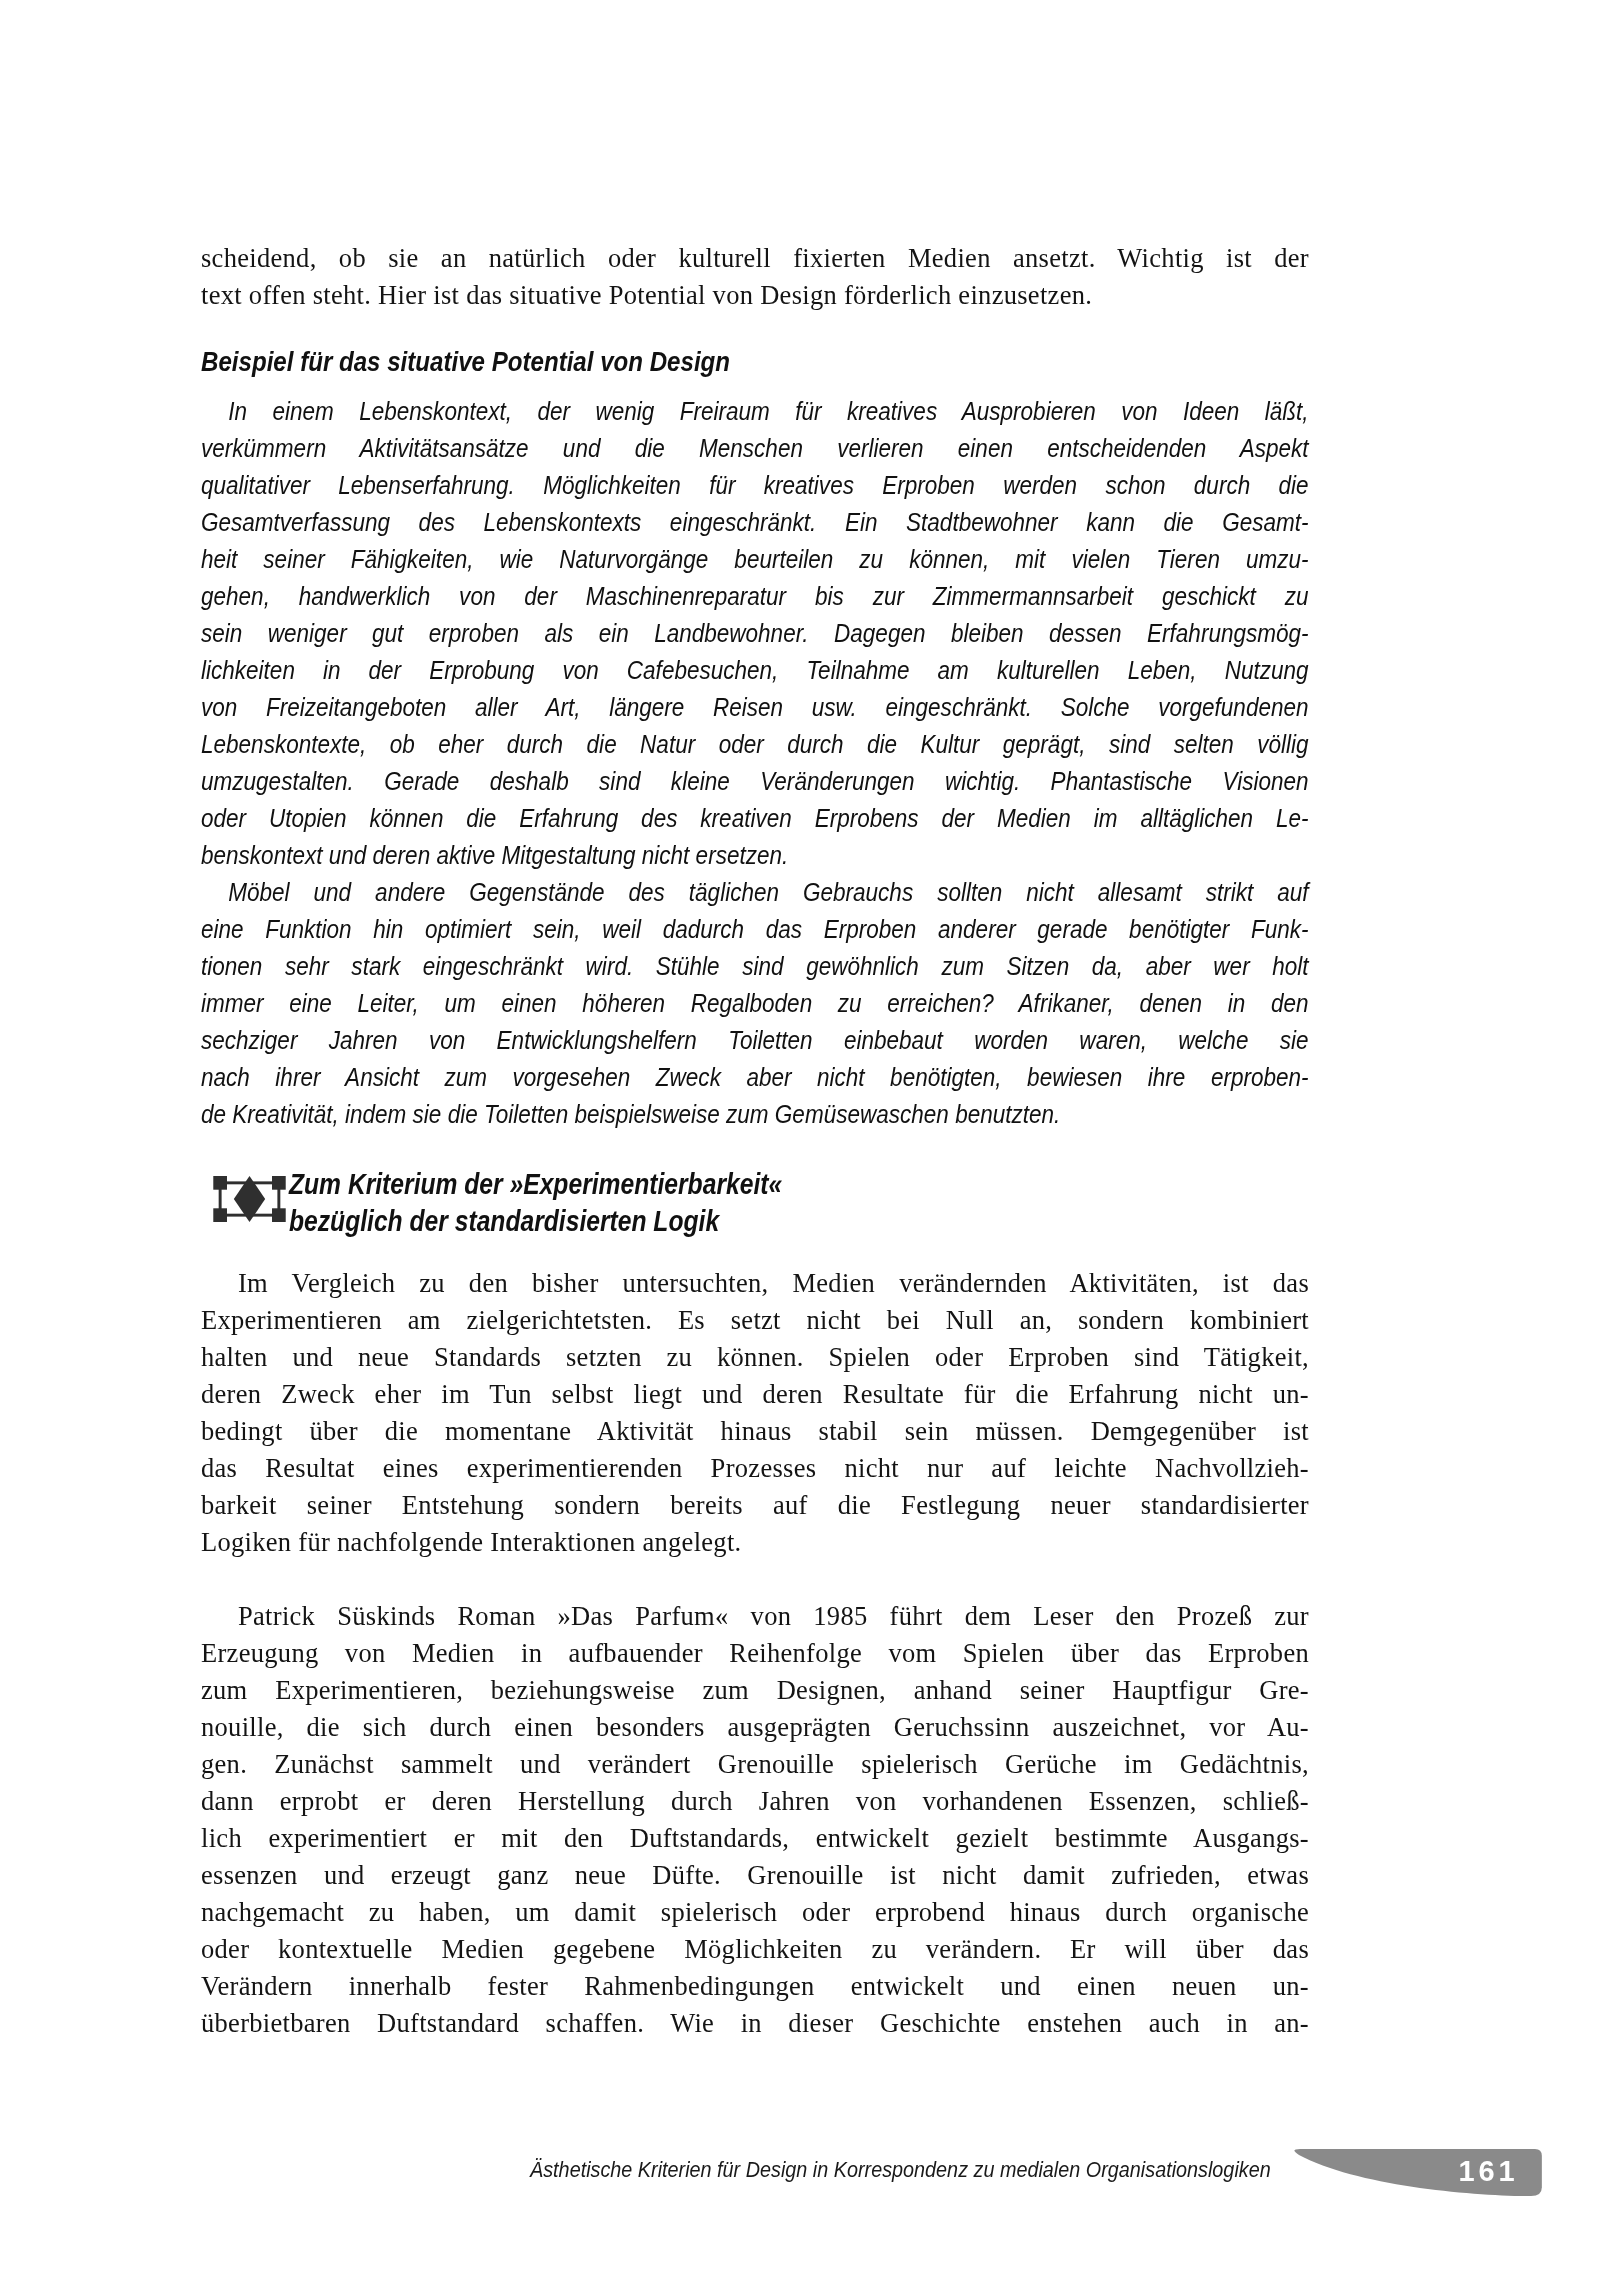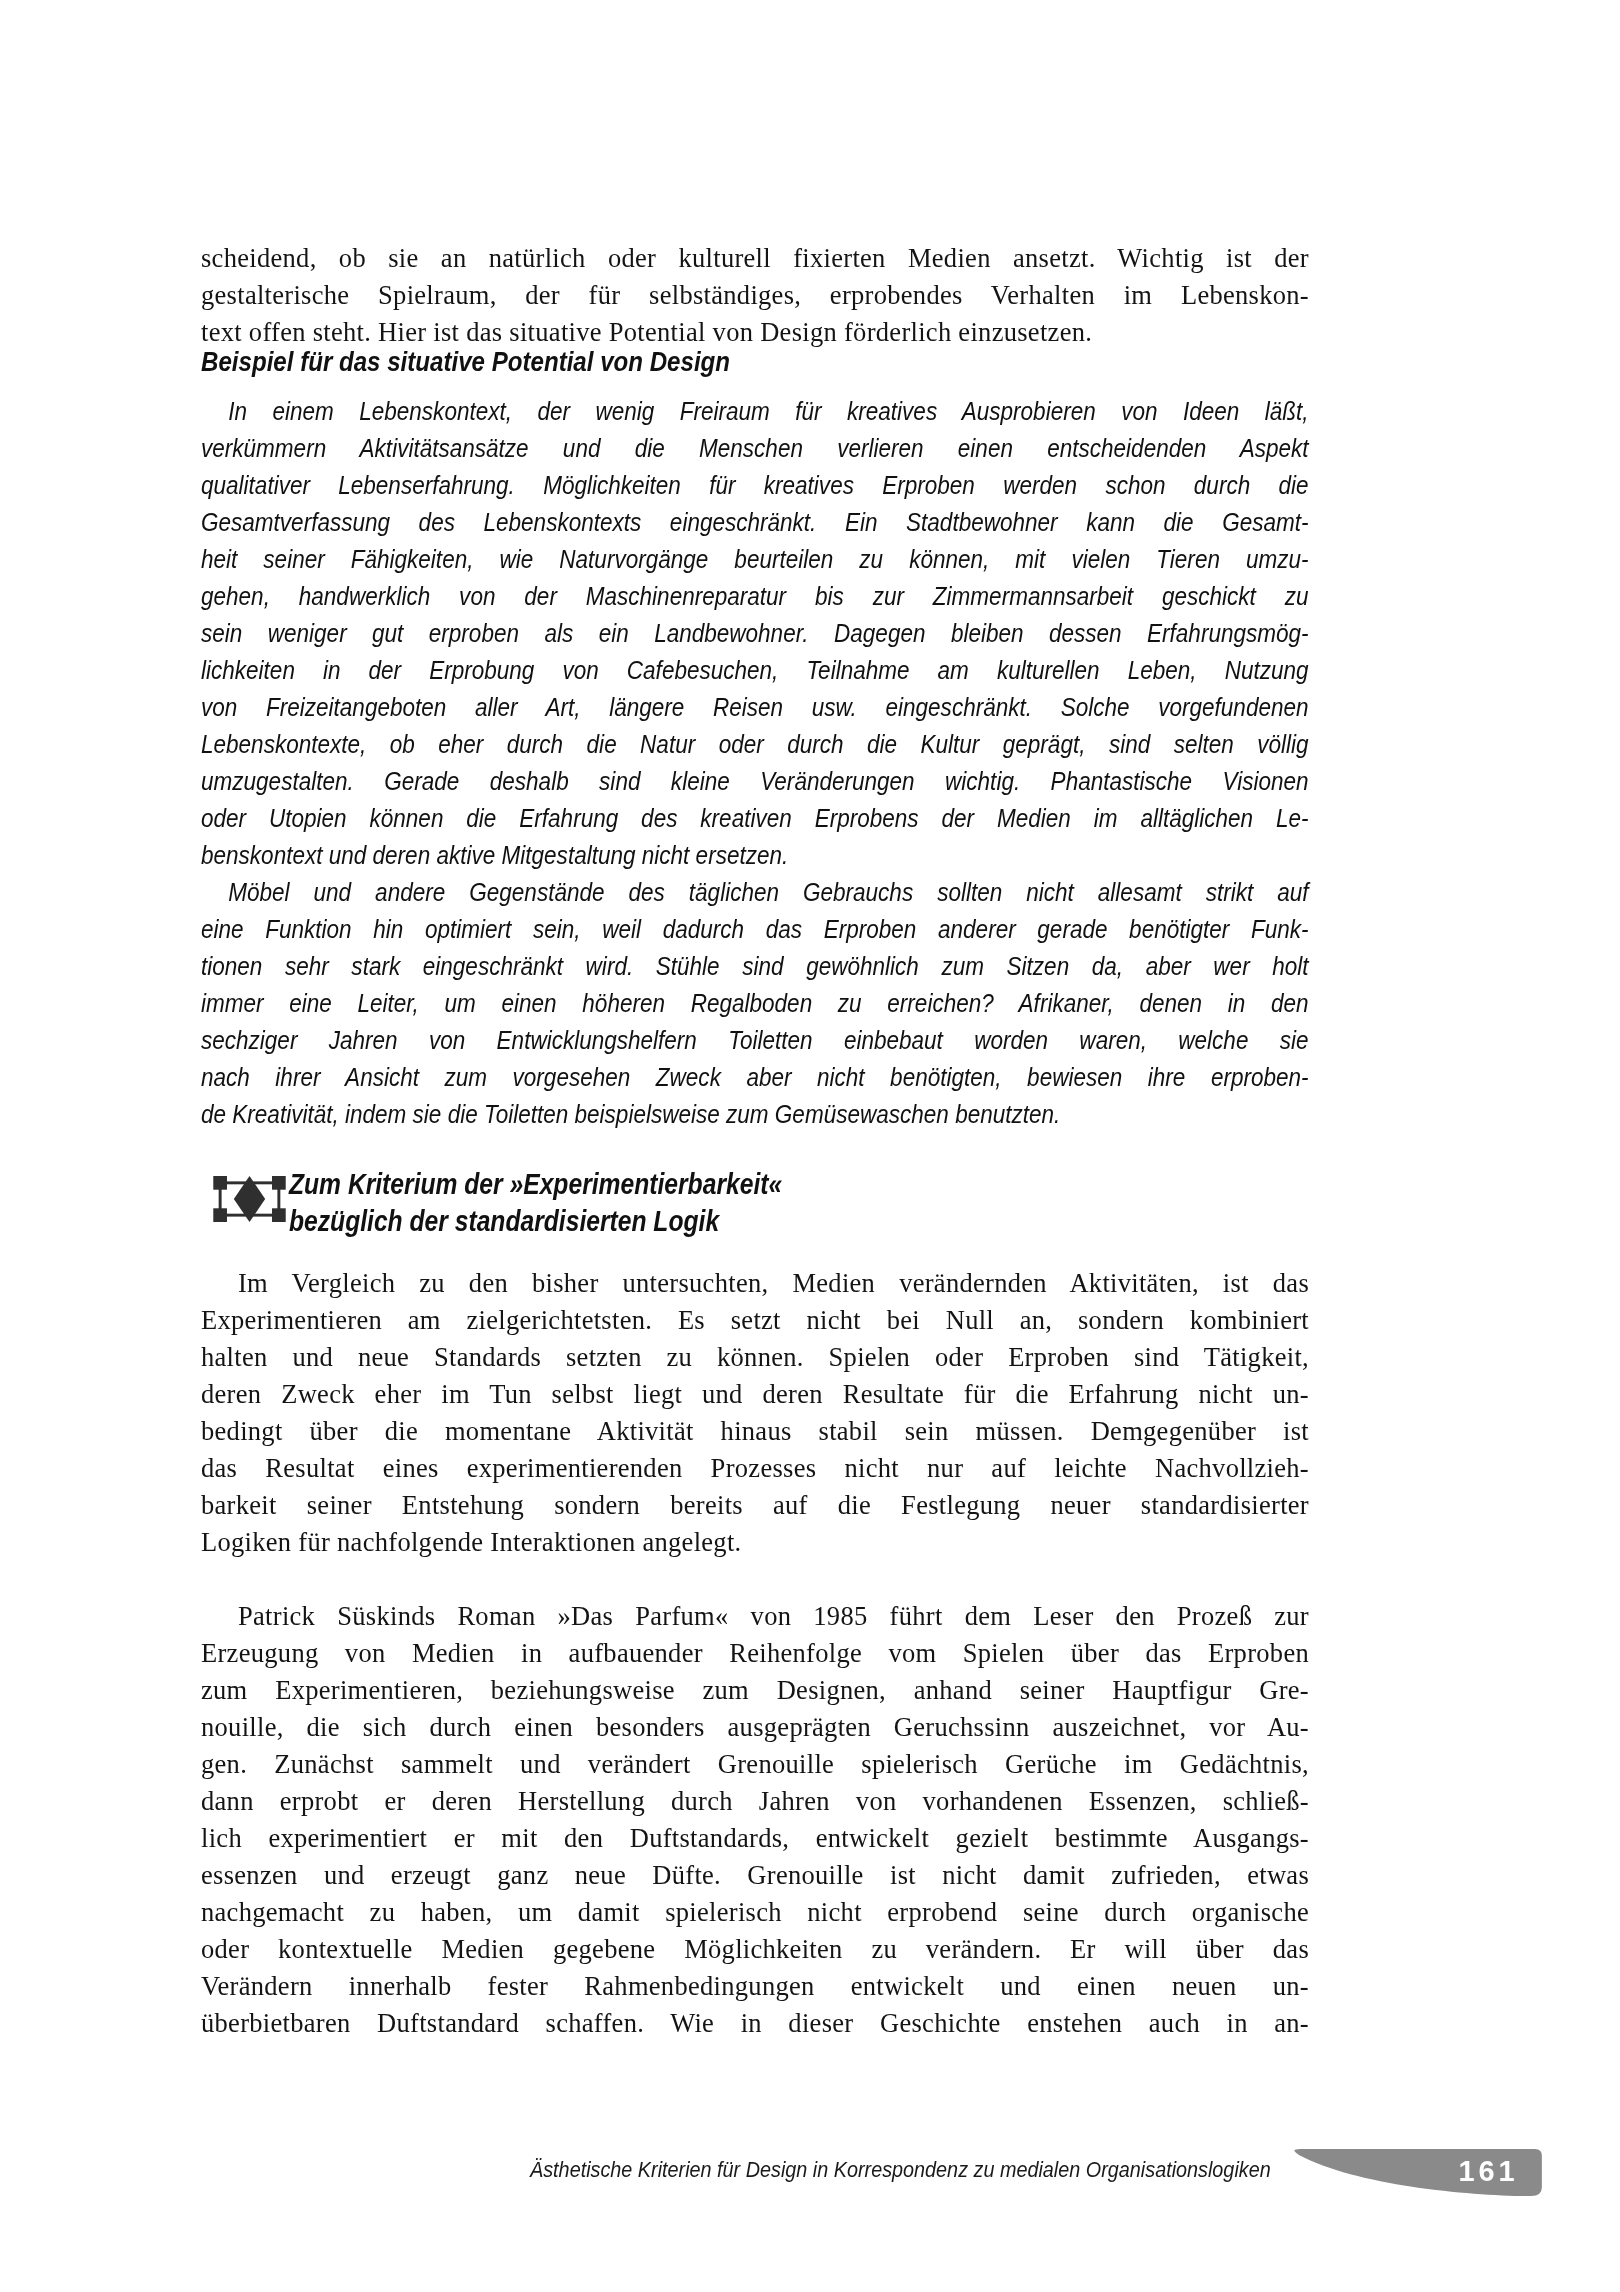--- a/index.html
+++ b/index.html
@@ -121,21 +121,20 @@
   }
 </style>
 </head>
 <body>
 
 <div class="page">
   <div class="column">
 
     <div class="serif" style="top:226px;">
         <div class="line">scheidend, ob sie an natürlich oder kulturell fixierten Medien ansetzt. Wichtig ist der</div>
-        <div class="line">gestalterische Spielraum, der für selbständiges, erprobendes Verhalten im Lebenskon-</div>
         <div class="line last">text offen steht. Hier ist das situative Potential von Design förderlich einzusetzen.</div>
       </div>
 
     <div class="example-heading">Beispiel für das situative Potential von Design</div>
 
     <div class="cond-italic" style="top:393px;">
         <div class="line indent-italic">In einem Lebenskontext, der wenig Freiraum für kreatives Ausprobieren von Ideen läßt,</div>
         <div class="line">verkümmern Aktivitätsansätze und die Menschen verlieren einen entscheidenden Aspekt</div>
         <div class="line">qualitativer Lebenserfahrung. Möglichkeiten für kreatives Erproben werden schon durch die</div>
         <div class="line">Gesamtverfassung des Lebenskontexts eingeschränkt. Ein Stadtbewohner kann die Gesamt-</div>
@@ -188,21 +187,21 @@
 
     <div class="serif" style="top:1584px;">
         <div class="line indent-serif">Patrick Süskinds Roman »Das Parfum« von 1985 führt dem Leser den Prozeß zur</div>
         <div class="line">Erzeugung von Medien in aufbauender Reihenfolge vom Spielen über das Erproben</div>
         <div class="line">zum Experimentieren, beziehungsweise zum Designen, anhand seiner Hauptfigur Gre-</div>
         <div class="line">nouille, die sich durch einen besonders ausgeprägten Geruchssinn auszeichnet, vor Au-</div>
         <div class="line">gen. Zunächst sammelt und verändert Grenouille spielerisch Gerüche im Gedächtnis,</div>
         <div class="line">dann erprobt er deren Herstellung durch Jahren von vorhandenen Essenzen, schließ-</div>
         <div class="line">lich experimentiert er mit den Duftstandards, entwickelt gezielt bestimmte Ausgangs-</div>
         <div class="line">essenzen und erzeugt ganz neue Düfte. Grenouille ist nicht damit zufrieden, etwas</div>
-        <div class="line">nachgemacht zu haben, um damit spielerisch nicht erprobend seine durch organische</div>
+        <div class="line">nachgemacht zu haben, um damit spielerisch oder erprobend hinaus durch organische</div>
         <div class="line">oder kontextuelle Medien gegebene Möglichkeiten zu verändern. Er will über das</div>
         <div class="line">Verändern innerhalb fester Rahmenbedingungen entwickelt und einen neuen un-</div>
         <div class="line">überbietbaren Duftstandard schaffen. Wie in dieser Geschichte enstehen auch in an-</div>
       </div>
 
   </div>
 
   <div class="footer-title">Ästhetische Kriterien für Design in Korrespondenz zu medialen Organisationslogiken</div>
 
   <div class="page-tab">

